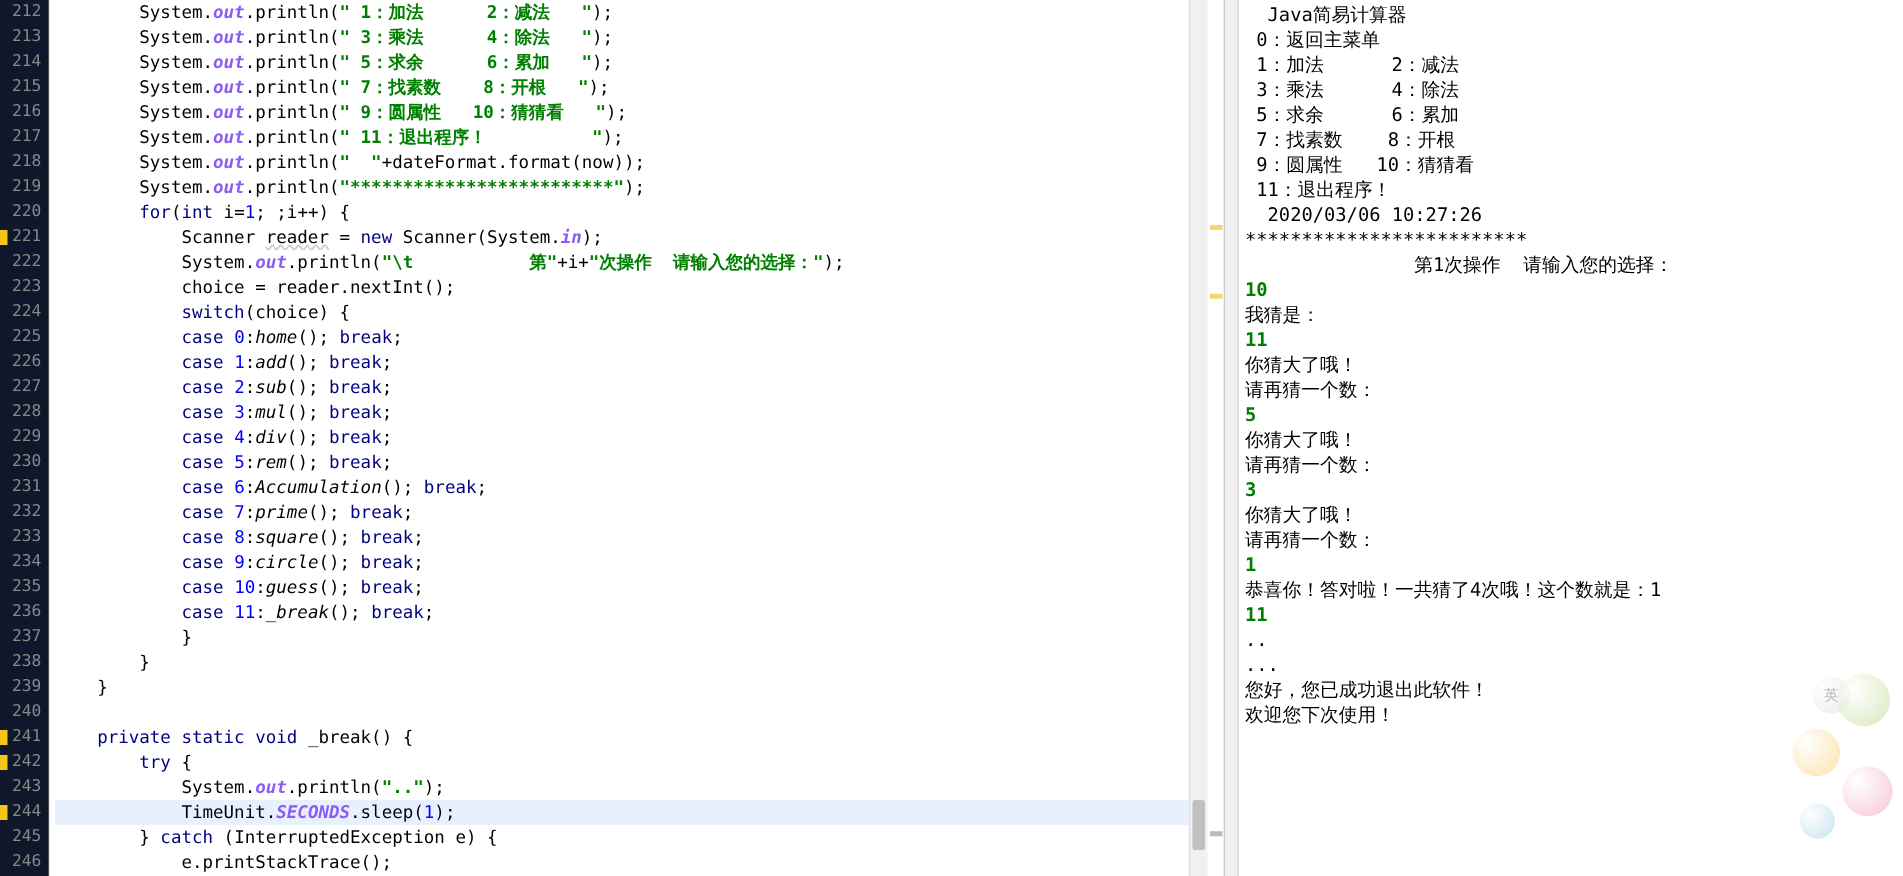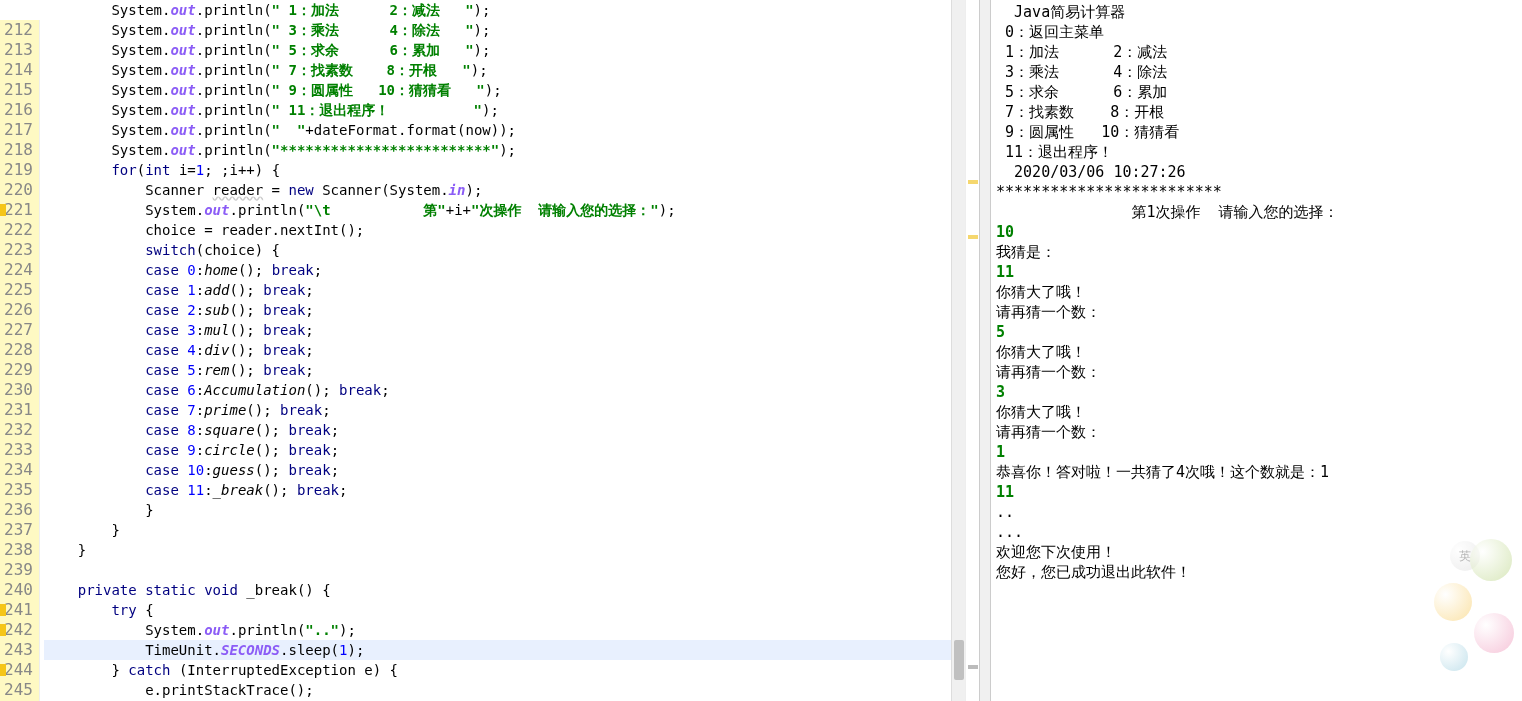--- a/index.html
+++ b/index.html
@@ -14,29 +14,28 @@
 }
 .editor-panel {
   width: 965px;
   display: flex;
   background: #fff;
   overflow: hidden;
   position: relative;
 }
 .gutter {
   width: 40px;
-  background: #fef9c3;
+  background: #0f172a;
   text-align: right;
   padding-right: 6px;
   color: #888;
-  font-size: 16px;
+  font-size: 13px;
   line-height: 20px;
   user-select: none;
   border-right: 1px solid #eee;
-  margin-top: 20px;
 }
 .gutter-line { height: 20px; position: relative; }
 .gutter-line.marked::before {
   content: "";
   position: absolute;
   left: 0;
   top: 4px;
   width: 6px;
   height: 12px;
   background: #f5c518;
@@ -195,22 +194,22 @@
       <div class="console-line ">你猜大了哦！</div>
       <div class="console-line ">请再猜一个数：</div>
       <div class="console-line console-input">3</div>
       <div class="console-line ">你猜大了哦！</div>
       <div class="console-line ">请再猜一个数：</div>
       <div class="console-line console-input">1</div>
       <div class="console-line ">恭喜你！答对啦！一共猜了4次哦！这个数就是：1</div>
       <div class="console-line console-input">11</div>
       <div class="console-line ">..</div>
       <div class="console-line ">...</div>
+      <div class="console-line ">您好，您已成功退出此软件！</div>
       <div class="console-line ">欢迎您下次使用！</div>
-      <div class="console-line ">您好，您已成功退出此软件！</div>
     </div>
   <div class="floaties">
     <div class="bubble b5">
         <span>英</span>
       </div>
     <div class="bubble b1"></div>
     <div class="bubble b2"></div>
     <div class="bubble b3"></div>
     <div class="bubble b4"></div>
   </div>

